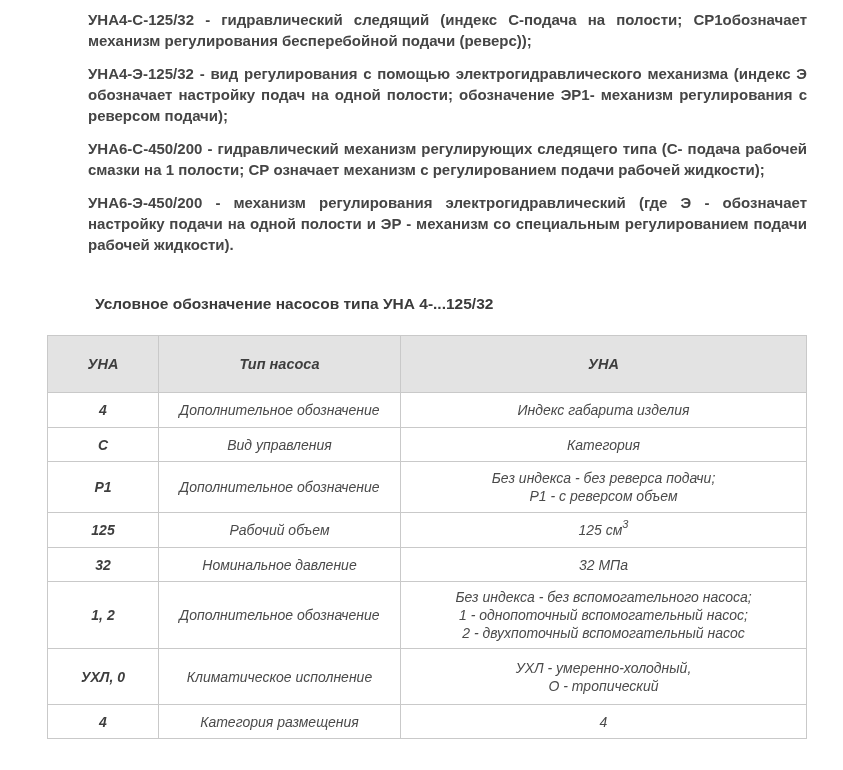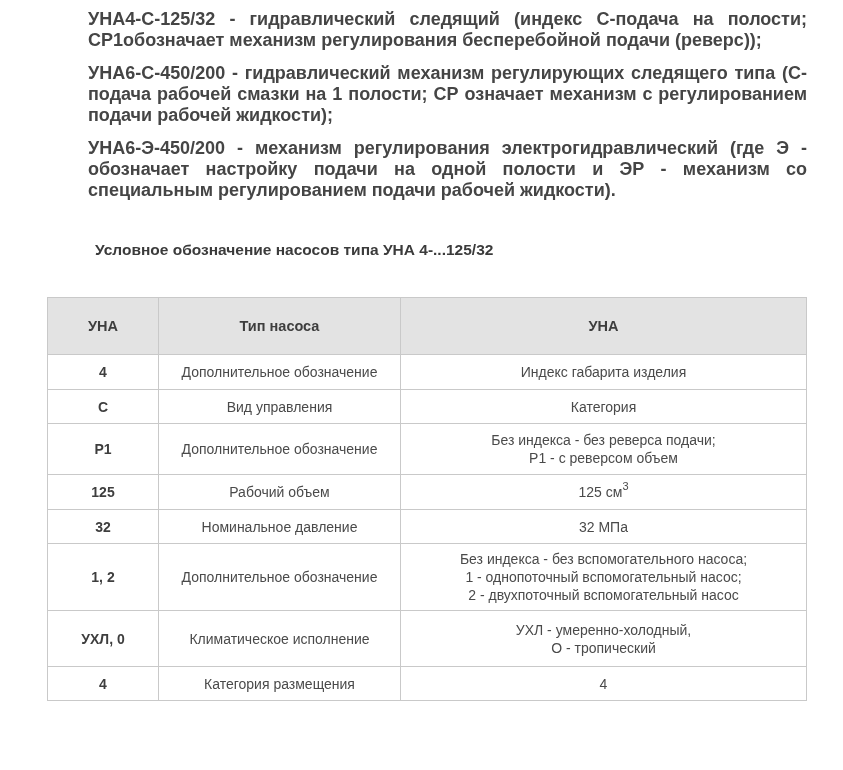--- a/index.html
+++ b/index.html
@@ -13,39 +13,40 @@
   }
   .page {
     padding: 9px 0 0 47px;
     width: 843px;
   }
   .intro {
     margin-left: 41px;
     width: 719px;
   }
   .intro p {
-    font-size: 18px;
+    font-size: 15px;
     font-weight: bold;
     line-height: 21px;
     text-align: justify;
     color: #454545;
     margin-bottom: 12px;
   }
   h2.section-heading {
     margin-top: 40px;
     font-size: 15.5px;
     font-weight: bold;
     color: #3b3b3b;
     margin-left: 48px;
   }
   table.designation {
-    margin-top: 38px;
+    margin-top: 22px;
     width: 759px;
     border-collapse: collapse;
     table-layout: fixed;
+    font-style: italic;
   }
   table.designation col.col1 { width: 111px; }
   table.designation col.col2 { width: 242px; }
   table.designation col.col3 { width: 406px; }
   table.designation th, table.designation td {
     border: 1px solid #c9c9c9;
     text-align: center;
     vertical-align: middle;
     font-size: 14px;
     color: #4a4a4a;
@@ -76,20 +77,21 @@
   tbody tr:nth-child(7) { height: 56px; }
   tbody tr:nth-child(8) { height: 34px; }
 </style>
 </head>
 <body>
 
 <div class="page">
 
   <div class="intro">
       <p>УНА4-С-125/32 - гидравлический следящий (индекс С-подача на полости; СР1обозначает механизм регулирования бесперебойной подачи (реверс));</p>
+      <p>УНА4-Э-125/32 - вид регулирования с помощью электрогидравлического механизма (индекс Э обозначает настройку подач на одной полости; обозначение ЭР1- механизм регулирования с реверсом подачи);</p>
       <p>УНА6-С-450/200 - гидравлический механизм регулирующих следящего типа (С- подача рабочей смазки на 1 полости; СР означает механизм с регулированием подачи рабочей жидкости);</p>
       <p>УНА6-Э-450/200 - механизм регулирования электрогидравлический (где Э - обозначает настройку подачи на одной полости и ЭР - механизм со специальным регулированием подачи рабочей жидкости).</p>
     </div>
 
   <h2 class="section-heading">Условное обозначение насосов типа УНА 4-...125/32</h2>
 
   <table class="designation">
     <colgroup>
       <col class="col1">
         <col class="col2">

